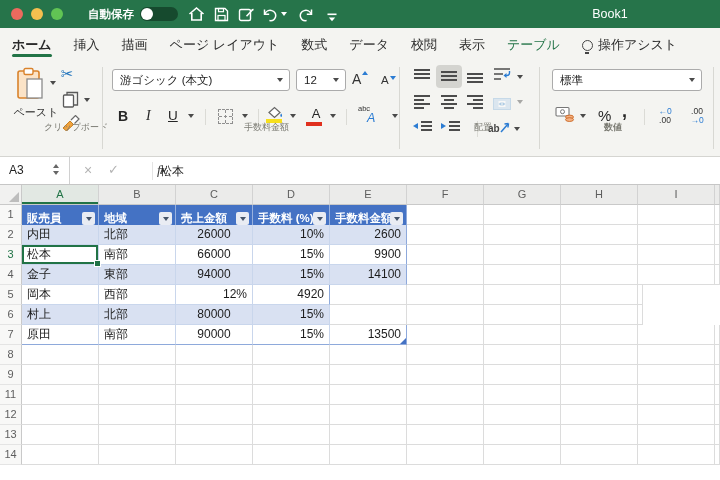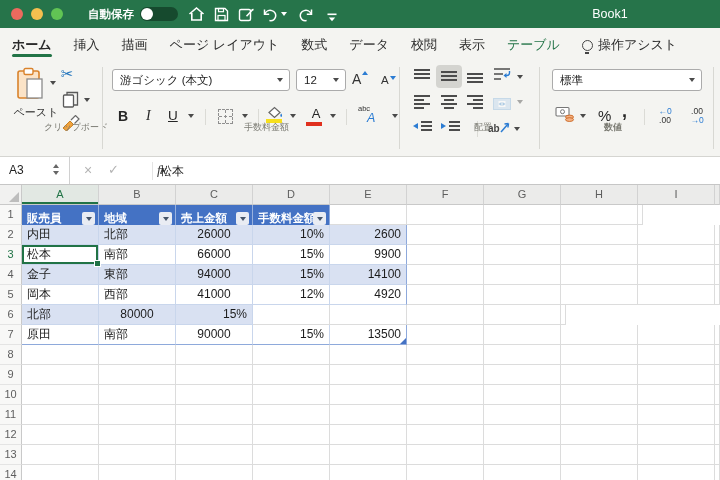--- a/index.html
+++ b/index.html
@@ -472,20 +472,26 @@
           <div class="filterbtn">
             <div class="ftri"></div>
           </div>
         </div>
         <div class="tcell thead">
           <div class="thlabel">売上金額</div>
           <div class="filterbtn">
             <div class="ftri"></div>
           </div>
         </div>
+        <div class="tcell thead">
+          <div class="thlabel">手数料 (%)</div>
+          <div class="filterbtn">
+            <div class="ftri"></div>
+          </div>
+        </div>
         <div class="tcell thead tright">
           <div class="thlabel">手数料金額</div>
           <div class="filterbtn">
             <div class="ftri"></div>
           </div>
         </div>
         <div class="gcell"></div>
         <div class="gcell"></div>
         <div class="gcell"></div>
         <div class="gcell"></div>
@@ -527,31 +533,31 @@
         <div class="gcell"></div>
         <div class="gcell"></div>
         <div class="gcell"></div>
         <div class="gcell"></div>
         <div class="gcell sliver"></div>
       </div>
       <div class="grow">
         <div class="gnum">5</div>
         <div class="tcell tdata al-left">岡本</div>
         <div class="tcell tdata al-left">西部</div>
-        <div class="tcell tdata al-center">41000</div>
         <div class="tcell tdata al-right">12%</div>
         <div class="tcell tdata al-right tright">4920</div>
         <div class="gcell"></div>
         <div class="gcell"></div>
         <div class="gcell"></div>
         <div class="gcell"></div>
         <div class="gcell sliver"></div>
       </div>
       <div class="grow">
         <div class="gnum">6</div>
+        <div class="tcell tdata al-left band">村上</div>
         <div class="tcell tdata al-left band">北部</div>
         <div class="tcell tdata al-center band">80000</div>
         <div class="tcell tdata al-right band">15%</div>
         <div class="gcell"></div>
         <div class="gcell"></div>
         <div class="gcell"></div>
         <div class="gcell"></div>
         <div class="gcell sliver"></div>
       </div>
       <div class="grow">
@@ -587,33 +593,20 @@
         <div class="gcell"></div>
         <div class="gcell"></div>
         <div class="gcell"></div>
         <div class="gcell"></div>
         <div class="gcell"></div>
         <div class="gcell"></div>
         <div class="gcell"></div>
         <div class="gcell sliver"></div>
       </div>
       <div class="grow">
-        <div class="gnum">10</div>
-        <div class="gcell"></div>
-        <div class="gcell"></div>
-        <div class="gcell"></div>
-        <div class="gcell"></div>
-        <div class="gcell"></div>
-        <div class="gcell"></div>
-        <div class="gcell"></div>
-        <div class="gcell"></div>
-        <div class="gcell"></div>
-        <div class="gcell sliver"></div>
-      </div>
-      <div class="grow">
         <div class="gnum">11</div>
         <div class="gcell"></div>
         <div class="gcell"></div>
         <div class="gcell"></div>
         <div class="gcell"></div>
         <div class="gcell"></div>
         <div class="gcell"></div>
         <div class="gcell"></div>
         <div class="gcell"></div>
         <div class="gcell"></div>

